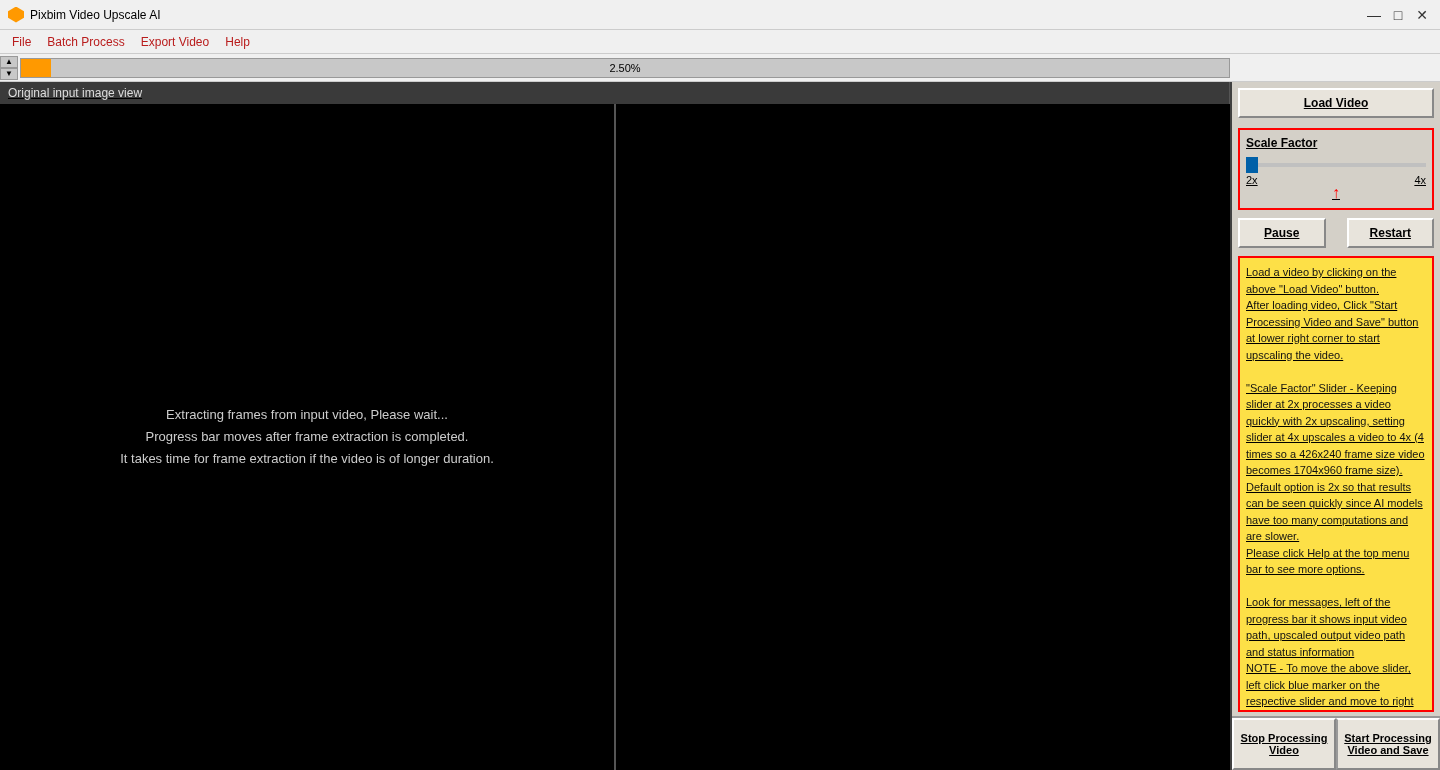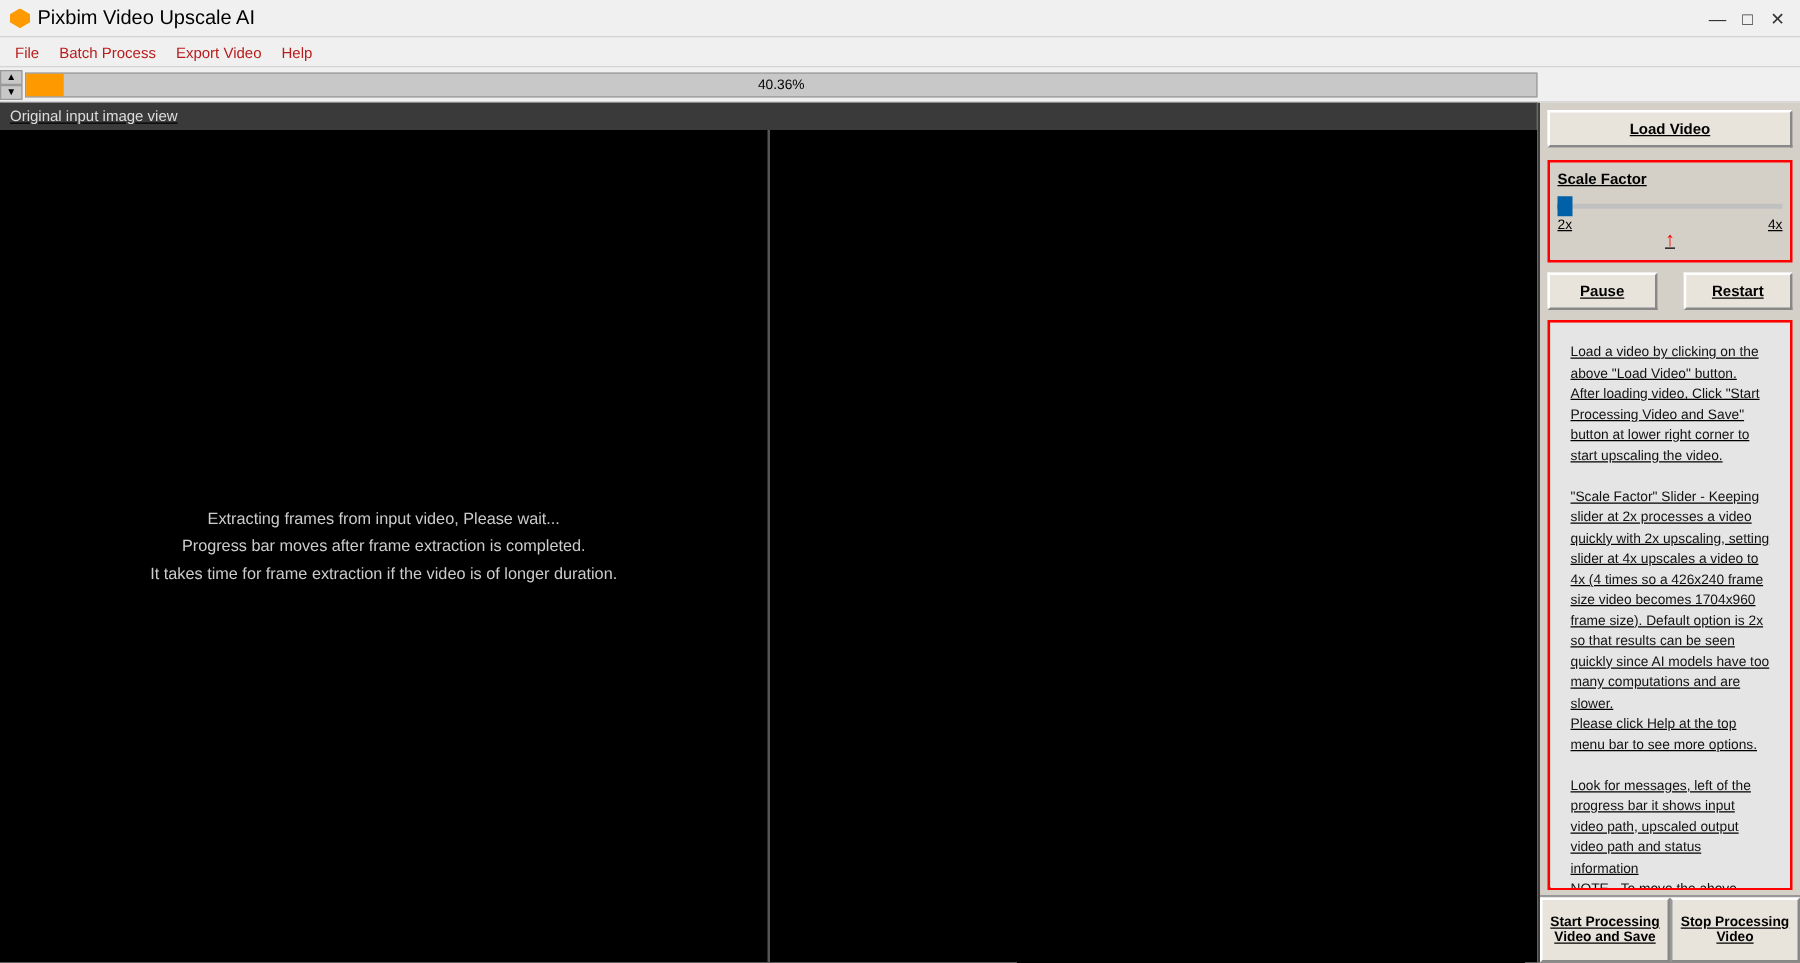--- a/index.html
+++ b/index.html
@@ -22,21 +22,21 @@
       background: #f0f0f0;
       height: 30px;
       padding: 0 8px;
       border-bottom: 1px solid #ccc;
       flex-shrink: 0;
     }
     #title-bar-left {
       display: flex;
       align-items: center;
       gap: 6px;
-      font-size: 16px;
+      font-size: 12px;
     }
     #title-bar-icon {
       width: 16px;
       height: 16px;
       background: #f90;
       clip-path: polygon(50% 0%, 100% 30%, 100% 70%, 50% 100%, 0% 70%, 0% 30%);
     }
     #title-bar-controls {
       display: flex;
       gap: 4px;
@@ -263,22 +263,22 @@
       border-left-color: #fff;
       cursor: pointer;
       font-size: 12px;
       font-weight: bold;
       text-align: center;
     }
 
     #info-section {
       border: 2px solid red;
       margin: 4px 6px;
-      padding: 16px;
-      background: #e5e5e5;
+      padding: 6px;
+      background: #fde047;
       flex: 1;
       overflow-y: auto;
       font-size: 11px;
       line-height: 1.5;
       color: #111;
     }
 
     #bottom-buttons {
       display: flex;
       border-top: 2px solid #999;
@@ -326,21 +326,21 @@
   <span class="menu-item">Help</span>
 </div>
 
 <div id="progress-row">
   <div id="progress-arrows">
     <div class="progress-arrow">▲</div>
     <div class="progress-arrow">▼</div>
   </div>
   <div id="progress-bar-container">
     <div id="progress-bar-fill" style="width: 2.5%;"></div>
-    <span id="progress-bar-text">40.36%</span>
+    <span id="progress-bar-text">2.50%</span>
   </div>
 </div>
 
 <div id="main-content">
 
   <div id="video-panel">
     <div id="video-labels">
       <span id="original-label">Original input image view</span>
     </div>
     <div id="video-views">
@@ -377,18 +377,18 @@
 
     <div id="info-section">
       <p>Load a video by clicking on the above "Load Video" button.<br>After loading video, Click "Start Processing Video and Save" button at lower right corner to start upscaling the video.</p>
       <br>
       <p>"Scale Factor" Slider - Keeping slider at 2x processes a video quickly with 2x upscaling, setting slider at 4x upscales a video to 4x (4 times so a 426x240 frame size video becomes 1704x960 frame size). Default option is 2x so that results can be seen quickly since AI models have too many computations and are slower.<br>Please click Help at the top menu bar to see more options.</p>
       <br>
       <p>Look for messages, left of the progress bar it shows input video path, upscaled output video path and status information<br>NOTE - To move the above slider, left click blue marker on the respective slider and move to right or to left holding the left click button down.</p>
     </div>
 
     <div id="bottom-buttons">
+      <button class="bottom-btn">Stop Processing Video</button>
       <button class="bottom-btn">Start Processing Video and Save</button>
-      <button class="bottom-btn">Stop Processing Video</button>
     </div>
   </div>
 
 </div>
 
 </body></html>

